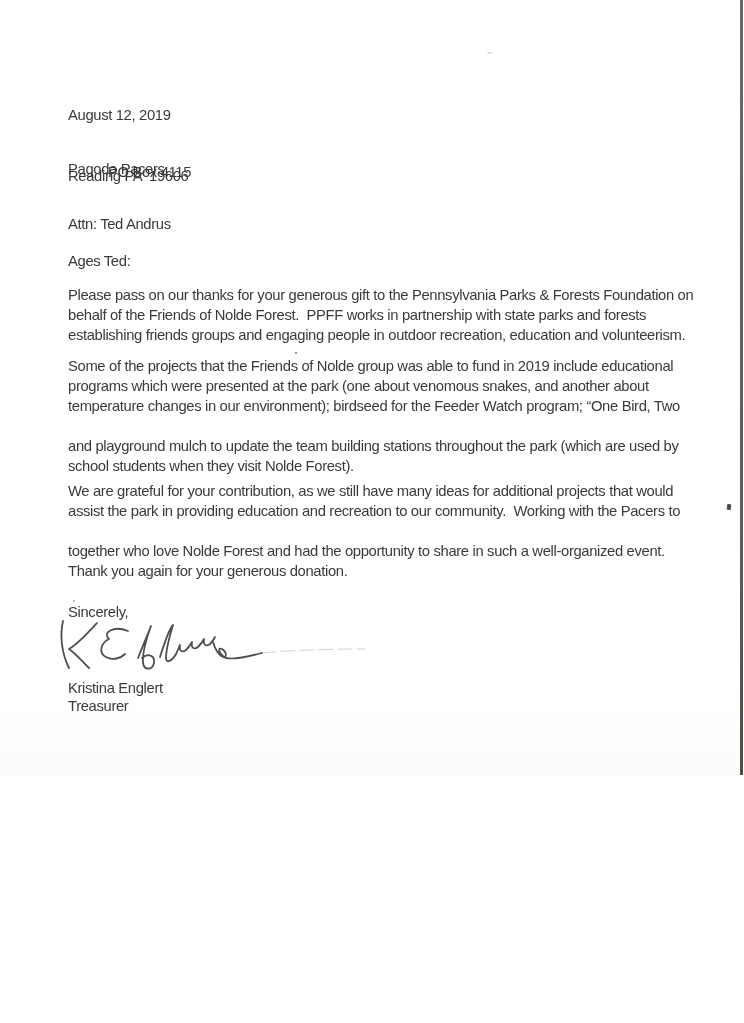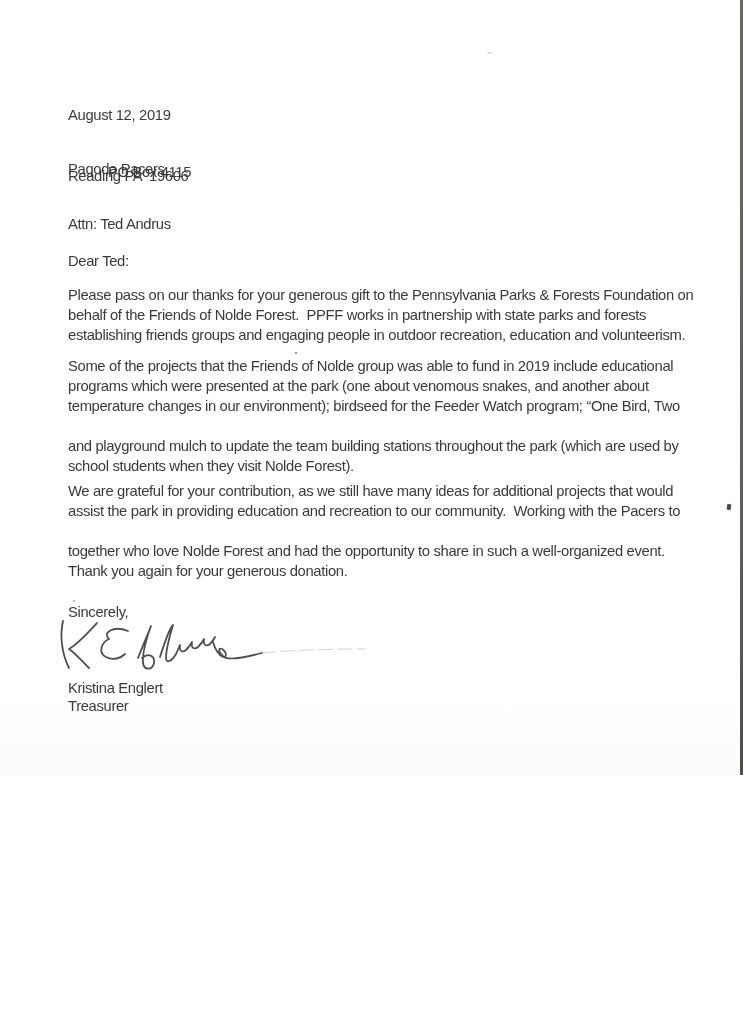--- a/index.html
+++ b/index.html
@@ -72,21 +72,21 @@
 
 <div class="page">
 
   <div class="line date">August 12, 2019</div>
 
   <div class="line rcpt-0">Pagoda Pacers</div>
   <div class="line rcpt-1">PO Box 4115</div>
   <div class="line rcpt-2">Reading PA  19606</div>
   <div class="line rcpt-3">Attn: Ted Andrus</div>
 
-  <div class="line salutation">Dear Ted:</div>
+  <div class="line salutation">Ages Ted:</div>
 
   <div class="line p1-0">Please pass on our thanks for your generous gift to the Pennsylvania Parks &amp; Forests Foundation on</div>
   <div class="line p1-1">behalf of the Friends of Nolde Forest.  PPFF works in partnership with state parks and forests</div>
   <div class="line p1-2">establishing friends groups and engaging people in outdoor recreation, education and volunteerism.</div>
 
   <div class="line p2-0">Some of the projects that the Friends of Nolde group was able to fund in 2019 include educational</div>
   <div class="line p2-1">programs which were presented at the park (one about venomous snakes, and another about</div>
   <div class="line p2-2">temperature changes in our environment); birdseed for the Feeder Watch program; “One Bird, Two</div>
   <div class="line p2-4">and playground mulch to update the team building stations throughout the park (which are used by</div>
   <div class="line p2-5">school students when they visit Nolde Forest).</div>

